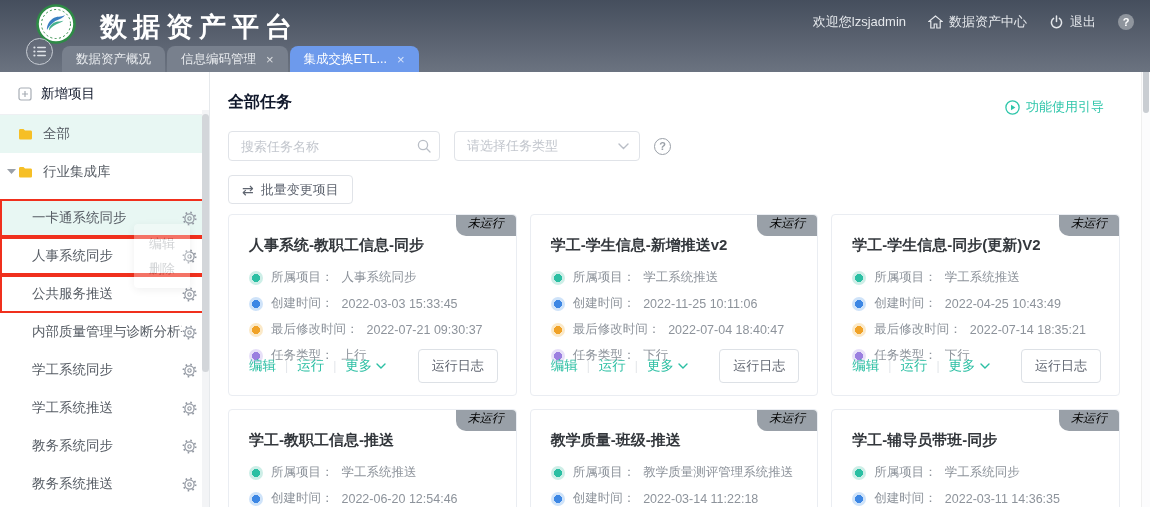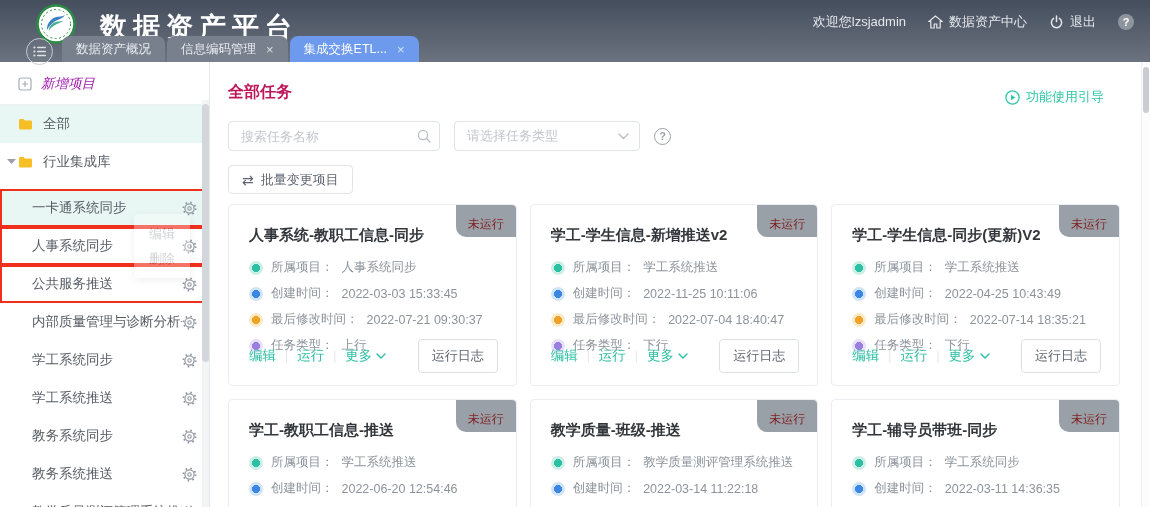--- a/index.html
+++ b/index.html
@@ -1,71 +1,71 @@
 <!DOCTYPE html>
 <html><head>
 <meta charset="utf-8">
 <style>
   * { margin:0; padding:0; box-sizing:border-box; }
   html,body { width:1150px; height:507px; overflow:hidden; }
   body { font-family:"Liberation Sans","DejaVu Sans",sans-serif; background:#fff; position:relative; }
 
   
-  .header { position:relative; height:62px; background:linear-gradient(180deg,#454e5d 0%,#5a6270 55%,#6b7380 100%); z-index:5;padding-left:13px; }
+  .header { position:relative; height:72px; background:linear-gradient(180deg,#454e5d 0%,#5a6270 55%,#6b7380 100%); z-index:5;padding-left:13px; }
   .logo { position:absolute; left:36px; top:4px; width:40px; height:40px; }
   .app-title { position:absolute; left:100px; top:9px; font-size:27px; font-weight:bold; color:#fff; letter-spacing:6px; }
   .header-right { position:absolute; right:16px; top:13px; display:flex; align-items:center; gap:22px; color:#e4e7eb; font-size:13px; }
   .hr-item { display:flex; align-items:center; gap:6px; cursor:pointer; }
   .q-badge { width:16px; height:16px; border-radius:50%; background:#8f959d; color:#fff; font-size:11px; font-weight:bold; display:flex; align-items:center; justify-content:center; }
 
   .menu-circle { position:absolute; left:26px; top:38px; width:27px; height:27px; border:1.5px solid #c7ccd4; border-radius:50%; display:flex; align-items:center; justify-content:center; background:rgba(255,255,255,.05); z-index:6; }
 
   .tabbar { position:absolute; left:62px; bottom:0; display:flex; gap:2px; align-items:flex-end; }
   .tab { height:26px; padding:0 14px; border-radius:8px 8px 0 0; background:#78808d; color:#e9ebef; font-size:12.5px; display:flex; align-items:center; gap:10px; cursor:pointer;justify-content:center; }
   .tab.active { background:#6d9aec; color:#fff; }
   .tab-close { font-size:13px; color:rgba(255,255,255,.72); line-height:1; }
 
   
   .body-wrap { display:flex; height:445px; }
 
   
   .sidebar { position:relative; width:210px; background:#fff; border-right:1px solid #e6e9ec; padding-top:8px; flex:none; }
-  .side-new { height:28px; display:flex; align-items:center; gap:9px; padding-left:18px; color:#a21caf; font-size:13.5px; cursor:pointer;font-style:italic; }
+  .side-new { height:28px; display:flex; align-items:center; gap:9px; padding-left:18px; color:#0f172a; font-size:13.5px; cursor:pointer; }
   .side-divider { border-bottom:1px solid #eef0f3; margin-top:6px; }
   .srow { position:relative; height:38px; display:flex; align-items:center; padding:0 12px 0 18px; font-size:13.5px; color:#565c64; cursor:pointer; }
   .srow .label { margin-left:10px; white-space:nowrap; overflow:hidden; }
   .srow.child { padding-left:32px; }
   .srow.child .label { margin-left:0; }
   .srow.selected { background:#e8f7f3; }
   .srow.annotated { box-shadow:inset 0 0 0 2px #f0301d; }
   .srow:not(.child) + .srow.child { margin-top:8px;gap:36px; }
   .caret { position:absolute; left:7px; top:16px; }
   .gear { margin-left:auto; flex:none; }
   .side-scroll { position:absolute; right:0; top:38px; bottom:0; width:7px; background:#f3f4f6; }
   .side-thumb { position:absolute; top:4px; left:0; width:7px; height:258px; background:#d3d6da; border-radius:4px; }
   .fade-popup { position:absolute; left:134px; top:152px; width:56px; background:#fff; border-radius:4px; box-shadow:0 2px 10px rgba(0,0,0,.2); opacity:.32; padding:7px 0; z-index:1; }
   .fade-popup div { height:25px; line-height:25px; text-align:center; font-size:13px; color:#737980; cursor:pointer; }
 
   
   .main { position:relative; flex:1; padding:0 30px 0 18px; overflow:hidden; }
-  .main-title { margin-top:20px; font-size:16px; font-weight:600; color:#be185d; }
+  .main-title { margin-top:20px; font-size:16px; font-weight:600; color:#0f172a; }
   .guide { position:absolute; top:26px; right:46px; display:flex; align-items:center; gap:6px; color:#2fc6aa; font-size:13px; cursor:pointer; }
   .filters { margin-top:18px; display:flex; align-items:center; gap:14px; }
   .search-box { position:relative; width:212px; }
   .search-box input { width:100%; height:30px; border:1px solid #e0e3e8; border-radius:4px; padding:0 30px 0 12px; font-size:13px; color:#5f6570; outline:none; font-family:inherit; }
   .search-box input::placeholder { color:#c2c6cd; }
   .search-ic { position:absolute; right:9px; top:8px; }
   .select-box { width:186px; height:30px; border:1px solid #e0e3e8; border-radius:4px; padding:0 10px 0 12px; font-size:13px; color:#c2c6cd; display:flex; align-items:center; justify-content:space-between; cursor:pointer; }
   .help-circle { width:17px; height:17px; border-radius:50%; border:1.3px solid #9aa0a8; color:#9aa0a8; font-size:11px; font-weight:bold; display:flex; align-items:center; justify-content:center; cursor:pointer; }
   .batch-btn { margin-top:14px; display:inline-flex; align-items:center; gap:7px; height:29px; padding:0 13px; border:1px solid #e0e3e8; border-radius:4px; background:#fff; font-size:13px; color:#5f6570; cursor:pointer; font-family:inherit; }
   .swap-glyph { font-size:14px; color:#5f6570; }
 
   .cards { margin-top:10px; display:grid; grid-template-columns:repeat(3,1fr); gap:13px; }
   .card { position:relative; height:182px; background:#fff; border:1px solid #eaedf2; border-radius:4px; padding:16px 20px 14px; }
-  .badge { position:absolute; top:0; right:0; background:#99a0a8; color:#7f1d1d; font-size:12px; padding:11px 12px 4px; border-radius:0 4px 0 10px; }
+  .badge { position:absolute; top:0; right:0; background:#99a0a8; color:#000000; font-size:12px; padding:0 12px 4px; border-radius:0 4px 0 10px;font-style:italic; }
   .card-title { margin-top:5px; font-size:15px; font-weight:600; color:#33373c; }
   .meta { margin-top:14px; display:flex; flex-direction:column; gap:9px; }
   .meta-row { display:flex; align-items:center; gap:8px; font-size:12.5px; color:#8d939b; }
   .mi { width:14px; height:14px; border-radius:50%; flex:none; }
   .mi-project  { background:radial-gradient(circle,#2bbfa3 0 4px,#cdeee7 4px); }
   .mi-created  { background:radial-gradient(circle,#3d87e4 0 4px,#cfe3f9 4px); }
   .mi-modified { background:radial-gradient(circle,#f0a227 0 4px,#fbe9c8 4px); }
   .mi-type     { background:radial-gradient(circle,#9b7fe0 0 4px,#e7e0f8 4px); }
   .card-footer { position:absolute; left:20px; right:18px; bottom:12px; display:flex; align-items:center; }
   .cf-link { color:#2bbfa3; font-size:13.5px; cursor:pointer; display:flex; align-items:center; gap:4px; }

